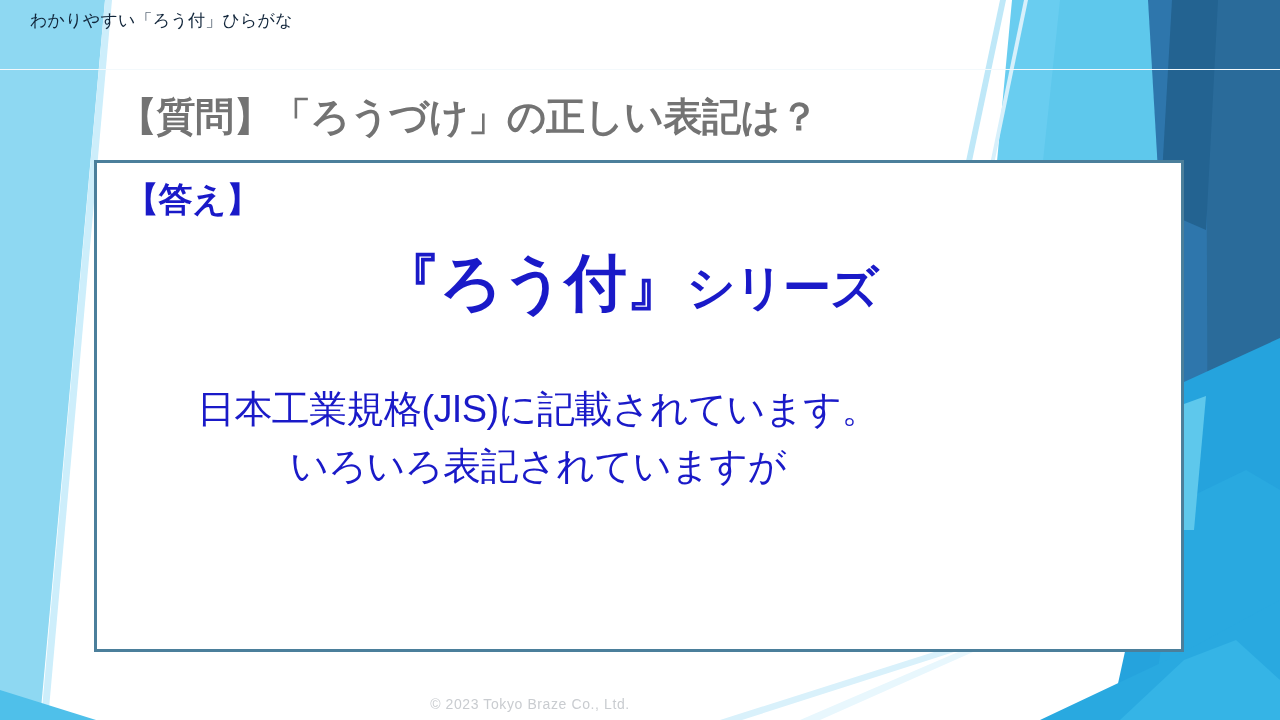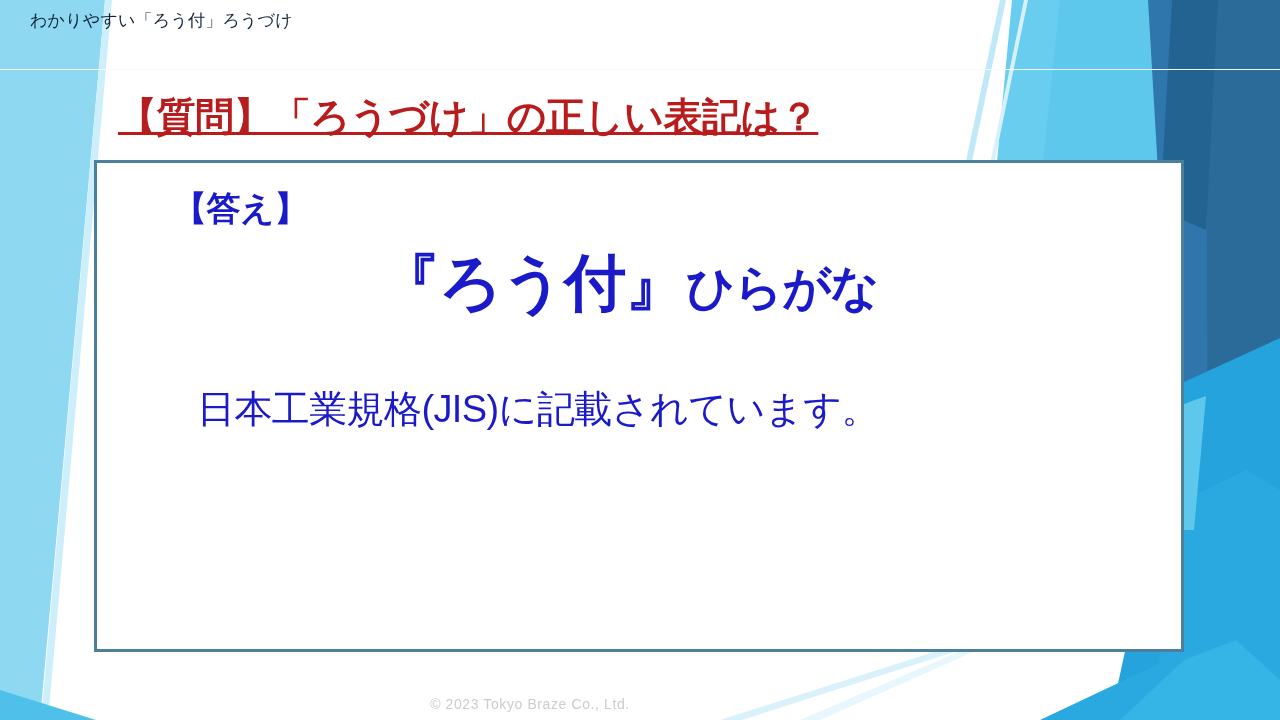--- a/index.html
+++ b/index.html
@@ -42,48 +42,46 @@
   }
   #series-header .hdr-line { display: block; }
 
   
   #question-title {
     position: absolute;
     left: 118px;
     top: 90px;
     font-size: 39px;
     font-weight: 700;
-    color: #b91c1c;
+    color: #737373;
     letter-spacing: -0.5px;
     white-space: nowrap;
-    text-decoration: underline;
   }
 
   
   #answer-box {
     position: absolute;
     left: 94px;
     top: 160px;
     width: 1090px;
     height: 492px;
     box-sizing: border-box;
     background: #ffffff;
     border: 3px solid #4b7f9b;
   }
 
   #answer-label {
     position: absolute;
     left: 28px;
-    top: 23px;
+    top: 14px;
     font-size: 34px;
     font-weight: 700;
     color: #1a1ac8;
     letter-spacing: -0.5px;
     white-space: nowrap;
-    margin-left: 48px;
   }
 
   #answer-headline {
     position: absolute;
     left: 0;
     top: 78px;
     width: 1090px;
     text-align: center;
     white-space: nowrap;
     color: #1a1ac8;
@@ -157,34 +155,35 @@
 
     <polygon points="0,690 96,720 0,720" fill="#4fc0ea"></polygon>
 
     <polygon points="1060,612 1066,616 742,720 720,720" fill="#d9f1fb"></polygon>
     <polygon points="1084,598 1088,601 820,720 800,720" fill="#e8f7fd"></polygon>
 
     <rect x="0" y="69" width="1280" height="1" fill="#f3f9fc"></rect>
   </svg>
 
   <div id="series-header">
-    <span class="hdr-line">わかりやすい「ろう付」ろうづけ</span>
+    <span class="hdr-line">わかりやすい「ろう付」ひらがな</span>
   </div>
 
   <div id="question-title">【質問】「ろうづけ」の正しい表記は？</div>
 
   <div id="answer-box">
 
     <div id="answer-label">【答え】</div>
 
     <div id="answer-headline">
-      <span class="big">『ろう付』</span><span class="small">ひらがな</span>
+      <span class="big">『ろう付』</span><span class="small">シリーズ</span>
     </div>
 
     <div id="answer-body">
       <span class="body-line">日本工業規格(JIS)に記載されています。</span>
+      <span class="body-line">いろいろ表記されていますが</span>
     </div>
 
   </div>
 
   <div id="footer-copyright">© 2023 Tokyo Braze Co., Ltd.</div>
 
 </div>
 
 </body></html>

